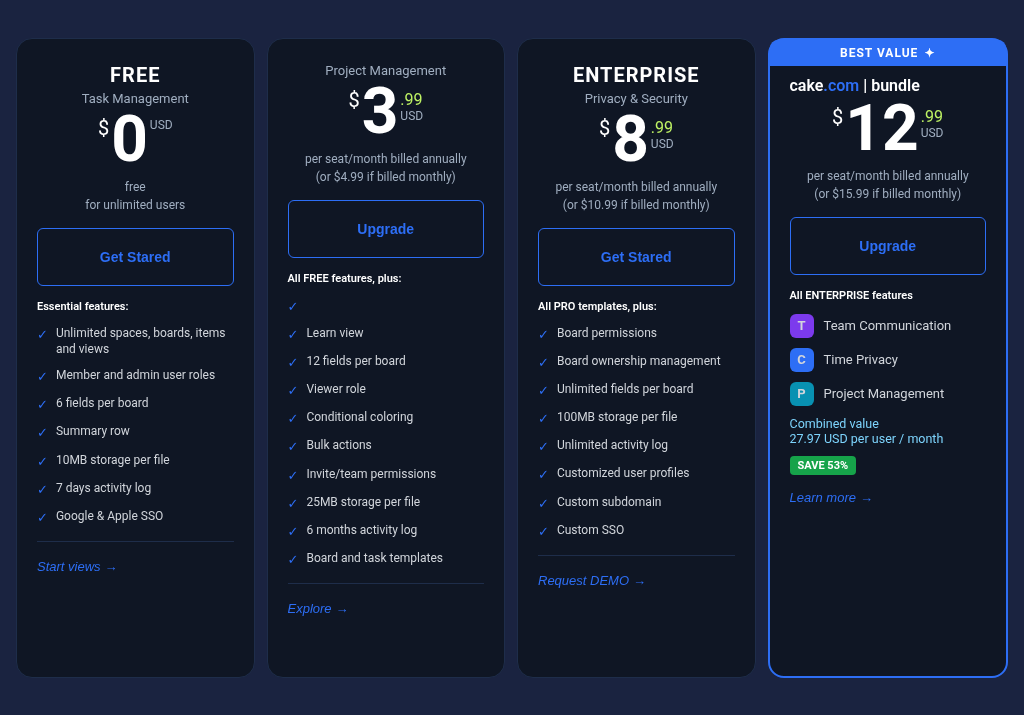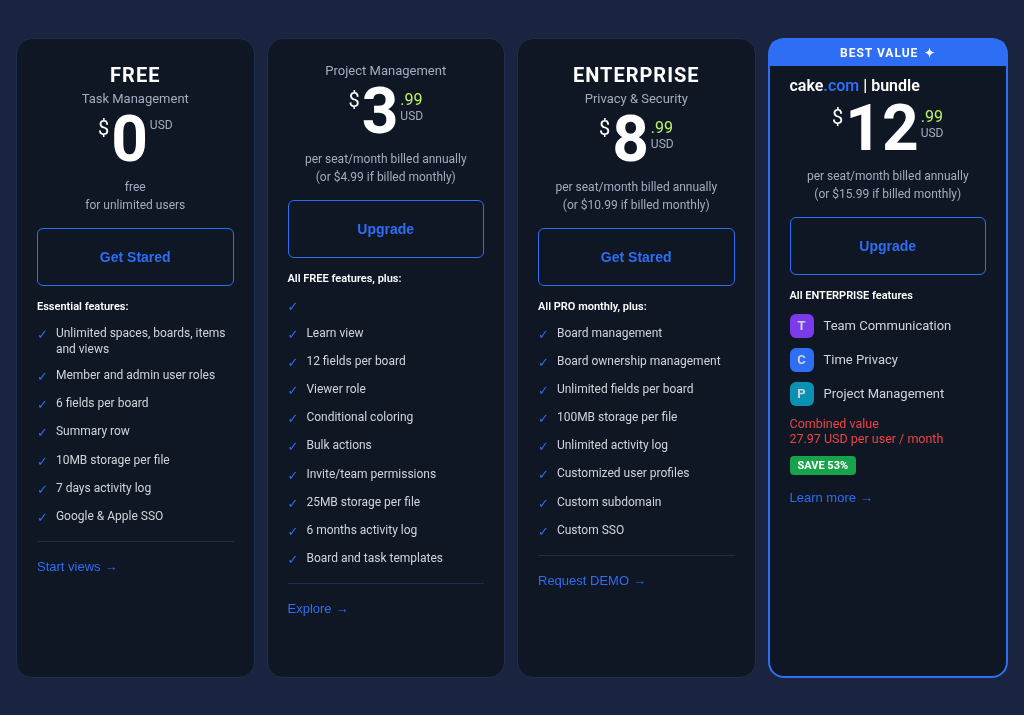--- a/index.html
+++ b/index.html
@@ -186,20 +186,21 @@
       font-size: 13px;
       font-weight: 500;
       cursor: pointer;
       display: inline-flex;
       align-items: center;
       gap: 4px;
       text-decoration: none;
       background: none;
       border: none;
       padding: 0;
+      font-style: italic;
     }
 
     .app-icon-row {
       display: flex;
       align-items: center;
       gap: 10px;
       margin-bottom: 10px;
       font-size: 13px;
       color: #d1d5db;
     }
@@ -215,21 +216,21 @@
       font-weight: 700;
       flex-shrink: 0;
     }
 
     .app-icon.purple { background: #7c3aed; }
     .app-icon.blue { background: #2d6ef5; }
     .app-icon.teal { background: #0891b2; }
 
     .combined-value-text {
       font-size: 12.5px;
-      color: #ef4444;
+      color: #7dd3fc;
       margin: 10px 0 8px;
     }
 
     .save-badge {
       display: inline-block;
       background: #16a34a;
       color: #fff;
       font-size: 11px;
       font-weight: 700;
       padding: 3px 8px;
@@ -366,25 +367,25 @@
       <div class="price-cents-usd">
         <span class="price-cents">.99</span>
         <span class="price-usd">USD</span>
       </div>
     </div>
     <div class="price-desc">
       <span>per seat/month billed annually</span><br>
       <span>(or $10.99 if billed monthly)</span>
     </div>
     <button class="cta-button">Get Stared</button>
-    <div class="features-label">All PRO monthly, plus:</div>
+    <div class="features-label">All PRO templates, plus:</div>
     <ul class="feature-list">
       <li>
           <span class="check-icon">✓</span>
-          <span>Board management</span>
+          <span>Board permissions</span>
         </li>
       <li>
           <span class="check-icon">✓</span>
           <span>Board ownership management</span>
         </li>
       <li>
           <span class="check-icon">✓</span>
           <span>Unlimited fields per board</span>
         </li>
       <li>

